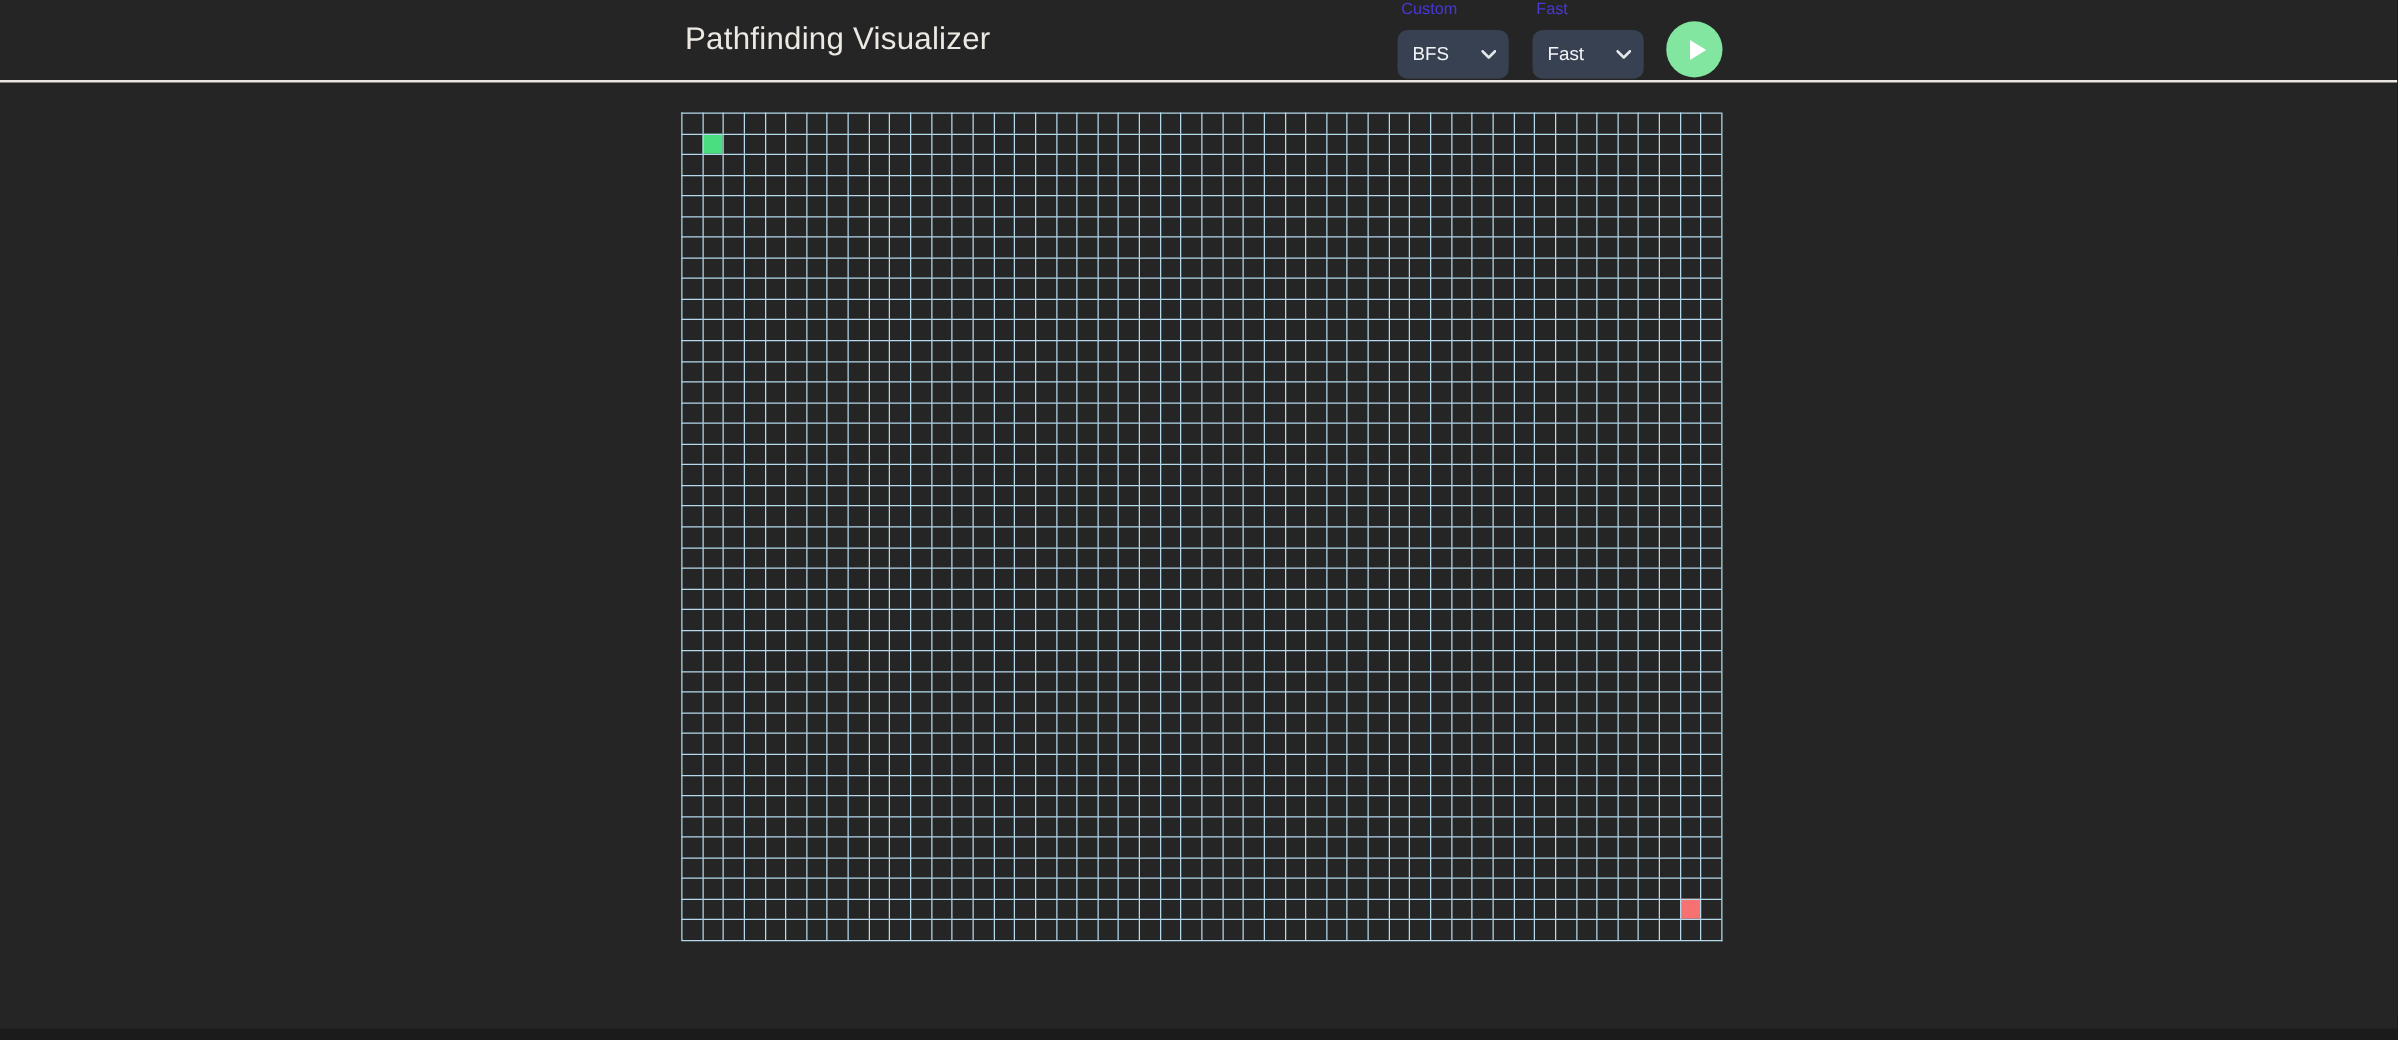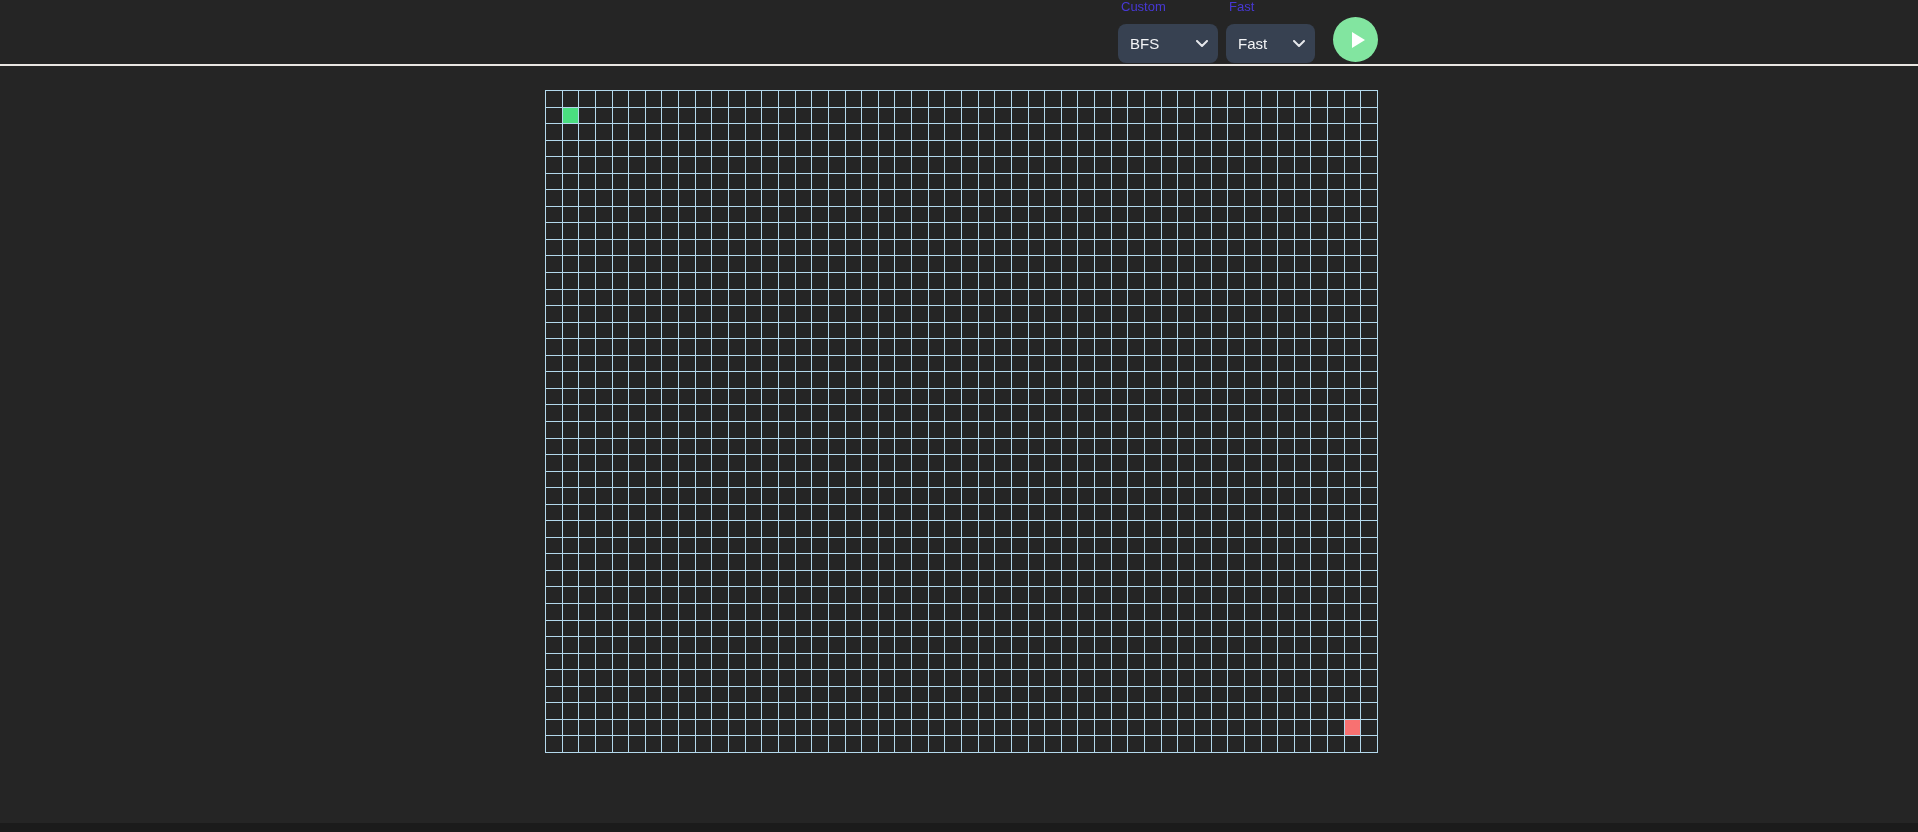--- a/index.html
+++ b/index.html
@@ -67,21 +67,21 @@
   }
   .chevron {
     position: absolute;
     right: 10px;
     top: 16px;
     pointer-events: none;
   }
   #control-maze  { left: 935px;  }
   #control-maze  .select-wrap { width: 161px; }
   #control-graph { left: 1118px; }
-  #control-graph .select-wrap { width: 100px; }
+  #control-graph .select-wrap { width: 89px; }
   #control-speed { left: 1226px; }
   #control-speed .select-wrap { width: 89px; }
 
   .play-btn {
     position: absolute;
     left: 1333px;
     top: 17px;
     width: 45px;
     height: 45px;
     border-radius: 50%;
@@ -126,20 +126,21 @@
     height: 9px;
     background: #1b1b1b;
   }
 </style>
 </head>
 <body>
 
 <div class="app">
 
   <header class="header">
+    <h1 class="page-title">Pathfinding Visualizer</h1>
 
 
     <div class="control" id="control-graph">
       <span class="ctl-label">Custom</span>
       <div class="select-wrap">
         <select>
           <option selected="">BFS</option>
         </select>
         <svg class="chevron" width="12" height="8" viewBox="0 0 12 8">
           <path d="M1 1 L6 6 L11 1" fill="none" stroke="#e5e7eb" stroke-width="2" stroke-linecap="round" stroke-linejoin="round"></path>

